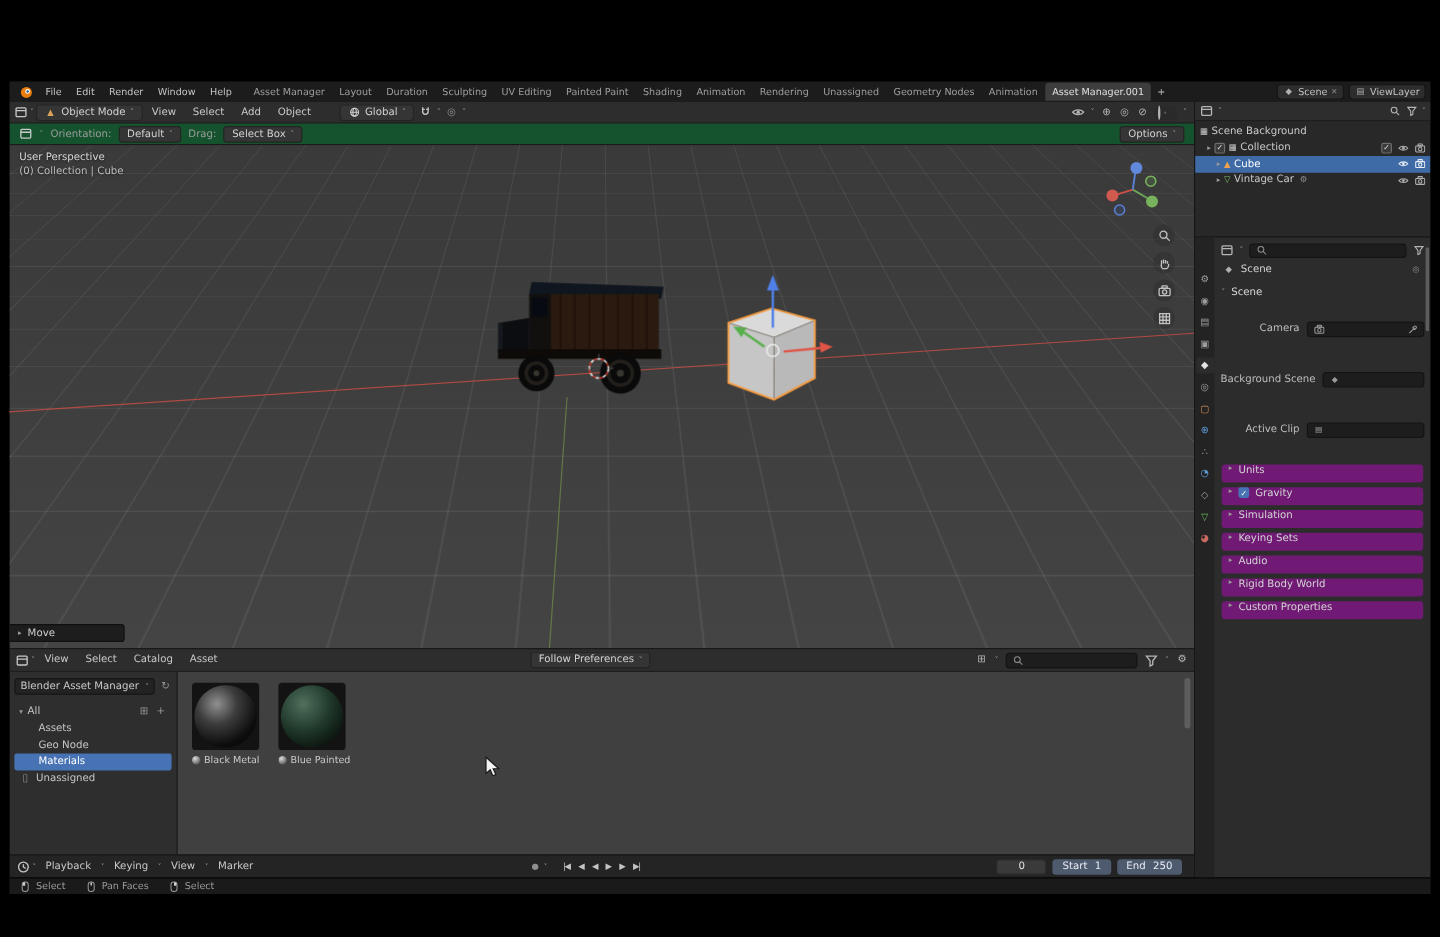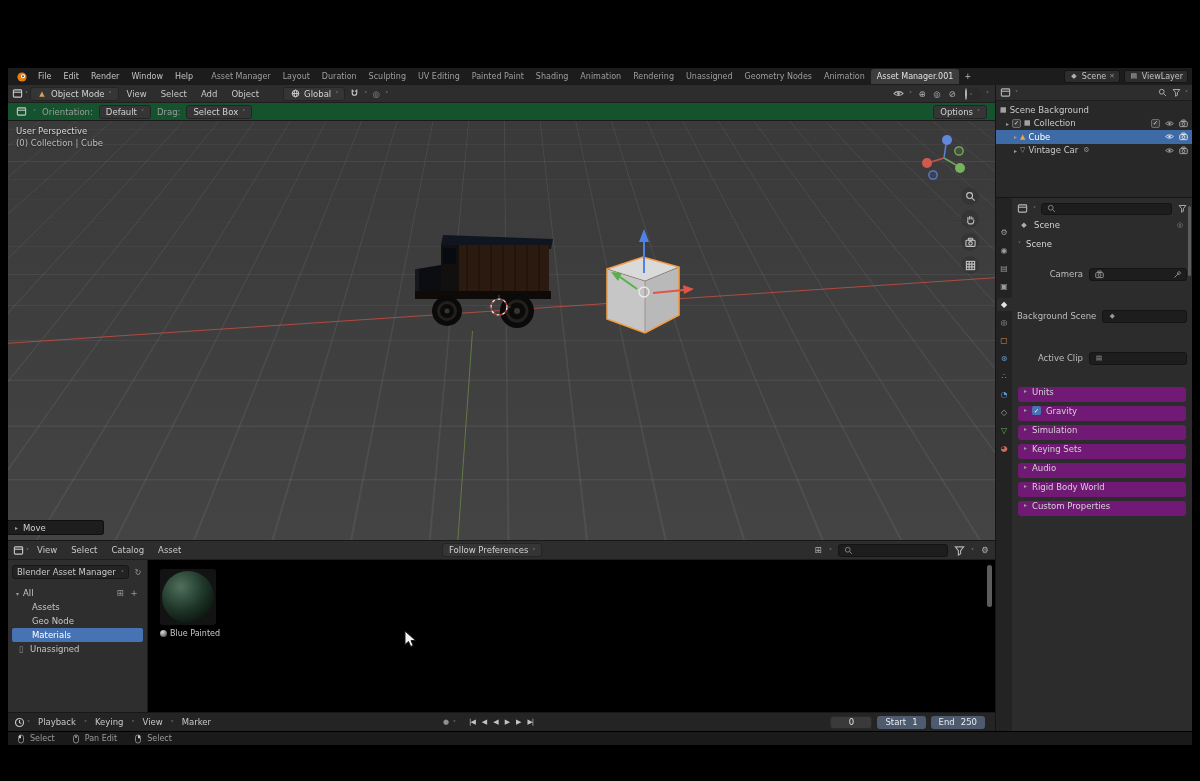--- a/index.html
+++ b/index.html
@@ -62,21 +62,21 @@
   .navgizmo{position:absolute;right:24px;top:10px;width:54px;height:54px}
   .vbtn{position:absolute;right:16px;width:18px;height:18px;display:flex;align-items:center;justify-content:center;color:#c2c2c2;background:rgba(30,30,30,0.25);border-radius:50%}
   .move-panel{position:absolute;left:0;bottom:5px;width:96px;height:15px;background:rgba(26,26,26,0.92);border:1px solid #101010;border-left:none;border-radius:0 3px 3px 0;display:flex;align-items:center;gap:5px;padding:0 7px;color:#cfcfcf;font-size:8.5px}
   .obj{position:absolute}
 
   
   .asset-header{flex:0 0 20px;background:#2d2d2d;border-top:1px solid #181818;border-bottom:1px solid #1e1e1e;display:flex;align-items:center;gap:2px;padding:0 5px;font-size:8.5px;position:relative}
   .follow{position:absolute;left:434px}
   .search-box{width:110px;height:13px;background:#1d1d1d;border:1px solid #141414;border-radius:3px;display:flex;align-items:center;gap:4px;padding:0 4px;color:#8a8a8a}
   .asset-right{margin-left:auto;display:flex;align-items:center;gap:6px;color:#b5b5b5}
-  .asset-body{flex:0 0 152px;display:flex;background:#000000;position:relative;min-height:0}
+  .asset-body{flex:0 0 152px;display:flex;background:#404040;position:relative;min-height:0}
   .asset-side{flex:0 0 140px;background:#2e2e2e;border-right:1px solid #1c1c1c;padding:5px 4px;font-size:8.5px}
   .lib-row{display:flex;align-items:center;gap:4px;margin-bottom:7px}
   .lib-widget{flex:1;background:#232323;border:1px solid #161616;border-radius:3px;height:14px;display:flex;align-items:center;gap:3px;padding:0 4px;white-space:nowrap;overflow:hidden}
   .cat-row{height:14px;display:flex;align-items:center;gap:4px;padding:0 4px;border-radius:2px;color:#c6c6c6;white-space:nowrap}
   .cat-row .spacer{margin-left:auto;display:flex;gap:4px;color:#9a9a9a}
   .cat-child{padding-left:20px}
   .cat-selected{background:#4772b3;color:#fff}
   .asset-main{flex:1;position:relative;padding:9px 12px;display:flex;gap:12px;align-items:flex-start}
   .asset-card{width:60px}
   .thumb{width:56px;height:56px;border-radius:3px;background:#131313;position:relative;overflow:hidden}
@@ -460,20 +460,29 @@
               <span>Materials</span>
             </div>
             <div class="cat-row">
               <span class="glyph dim">▯</span>
               <span>Unassigned</span>
             </div>
           </div>
           <div class="asset-main">
             <div class="asset-card">
               <div class="thumb">
+                  <div class="ball ball-black"></div>
+                </div>
+              <div class="asset-label">
+                <span class="mat-dot"></span>
+                <span>Black Metal</span>
+              </div>
+            </div>
+            <div class="asset-card">
+              <div class="thumb">
                   <div class="ball ball-green"></div>
                 </div>
               <div class="asset-label">
                 <span class="mat-dot"></span>
                 <span>Blue Painted Woo...</span>
               </div>
             </div>
             <div class="vscroll" style="right:3px;top:5px;width:5px;height:42px"></div>
           </div>
         </div>
@@ -718,21 +727,21 @@
             <rect x="3" y="1.2" width="6" height="9.6" rx="2.8" stroke="#9a9a9a" fill="none"></rect>
             <path d="M3.6,2.2 a2.6,2.4 0 0 1 2.4,-0.7 V5 H3.6 Z" fill="#cfcfcf"></path>
           </svg>
         <span>Select</span>
       </span>
       <span class="hint">
         <svg width="10" height="12" viewBox="0 0 12 12">
             <rect x="3" y="1.2" width="6" height="9.6" rx="2.8" stroke="#9a9a9a" fill="none"></rect>
             <rect x="5.3" y="1.8" width="1.4" height="3.2" rx="0.7" fill="#cfcfcf"></rect>
           </svg>
-        <span>Pan Edit</span>
+        <span>Pan Faces</span>
       </span>
       <span class="hint">
         <svg width="10" height="12" viewBox="0 0 12 12">
             <rect x="3" y="1.2" width="6" height="9.6" rx="2.8" stroke="#9a9a9a" fill="none"></rect>
             <path d="M8.4,2.2 a2.6,2.4 0 0 0 -2.4,-0.7 V5 H8.4 Z" fill="#cfcfcf"></path>
           </svg>
         <span>Select</span>
       </span>
     </div>
   </div>

